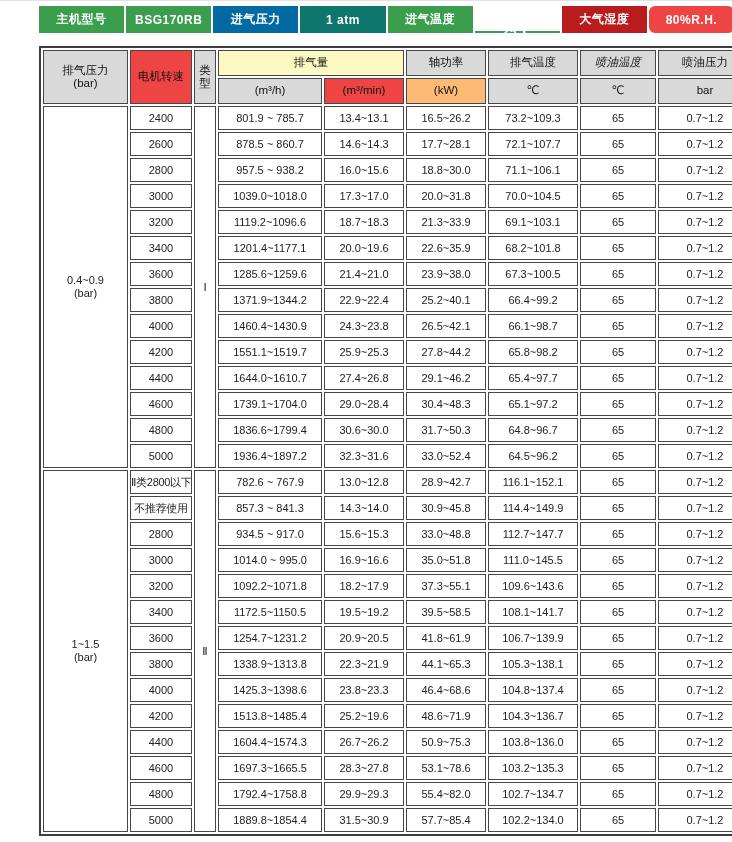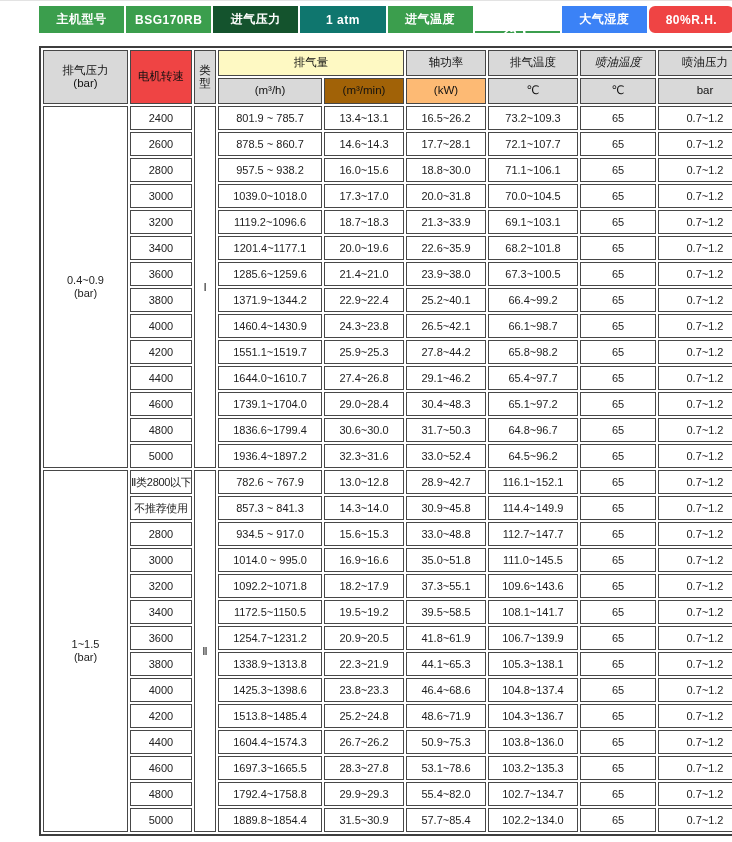--- a/index.html
+++ b/index.html
@@ -44,25 +44,25 @@
   .speed-cell.small { font-size:11px; letter-spacing:-0.3px; }
 </style>
 </head>
 <body>
 
 <div class="content">
 
   <div class="topbar">
     <div class="topbar-cell" style="background: rgb(59, 158, 77);">主机型号</div>
     <div class="topbar-cell" style="background: rgb(59, 158, 77);">BSG170RB</div>
-    <div class="topbar-cell" style="background: #14532d;">进气压力</div>
+    <div class="topbar-cell" style="background: #0369a1;">进气压力</div>
     <div class="topbar-cell" style="background: #0f766e;">1 atm</div>
     <div class="topbar-cell" style="background: rgb(59, 158, 77);">进气温度</div>
     <div class="topbar-cell" style="background: rgb(59, 158, 77); margin-top: 25px;">25℃</div>
-    <div class="topbar-cell" style="background: #3b82f6;">大气湿度</div>
+    <div class="topbar-cell" style="background: #b91c1c;">大气湿度</div>
     <div class="topbar-cell" style="background: #ef4444; border-radius: 6px;">80%R.H.</div>
   </div>
 
   <table class="spec">
     <colgroup>
       <col style="width:85px">
         <col style="width:62px">
         <col style="width:22px">
       <col style="width:104px">
         <col style="width:80px">
@@ -83,21 +83,21 @@
           <div>型</div>
         </th>
         <th colspan="2" style="background: #fef9c3;">排气量</th>
         <th style="background: rgb(217, 217, 217);">轴功率</th>
         <th style="background: rgb(217, 217, 217);">排气温度</th>
         <th style="background: rgb(217, 217, 217); font-style: italic;">喷油温度</th>
         <th style="background: rgb(217, 217, 217);">喷油压力</th>
       </tr>
       <tr>
         <th style="background: rgb(217, 217, 217);">(m³/h)</th>
-        <th style="background: #a16207; text-align: center;">(m³/min)</th>
+        <th style="background: #ef4444; text-align: center;">(m³/min)</th>
         <th style="background: #fdba74;">(kW)</th>
         <th style="background: rgb(217, 217, 217);">℃</th>
         <th style="background: rgb(217, 217, 217);">℃</th>
         <th style="background: rgb(217, 217, 217);">bar</th>
       </tr>
     </thead>
     <tbody>
         <tr>
           <td rowspan="14" class="pressure-cell">
             <div>0.4~0.9</div>
@@ -311,21 +311,21 @@
           <td>1425.3~1398.6</td>
           <td>23.8~23.3</td>
           <td>46.4~68.6</td>
           <td>104.8~137.4</td>
           <td>65</td>
           <td>0.7~1.2</td>
         </tr>
         <tr>
           <td class="speed-cell">4200</td>
           <td>1513.8~1485.4</td>
-          <td>25.2~24.8</td>
+          <td>25.2~19.6</td>
           <td>48.6~71.9</td>
           <td>104.3~136.7</td>
           <td>65</td>
           <td>0.7~1.2</td>
         </tr>
         <tr>
           <td class="speed-cell">4400</td>
           <td>1604.4~1574.3</td>
           <td>26.7~26.2</td>
           <td>50.9~75.3</td>

